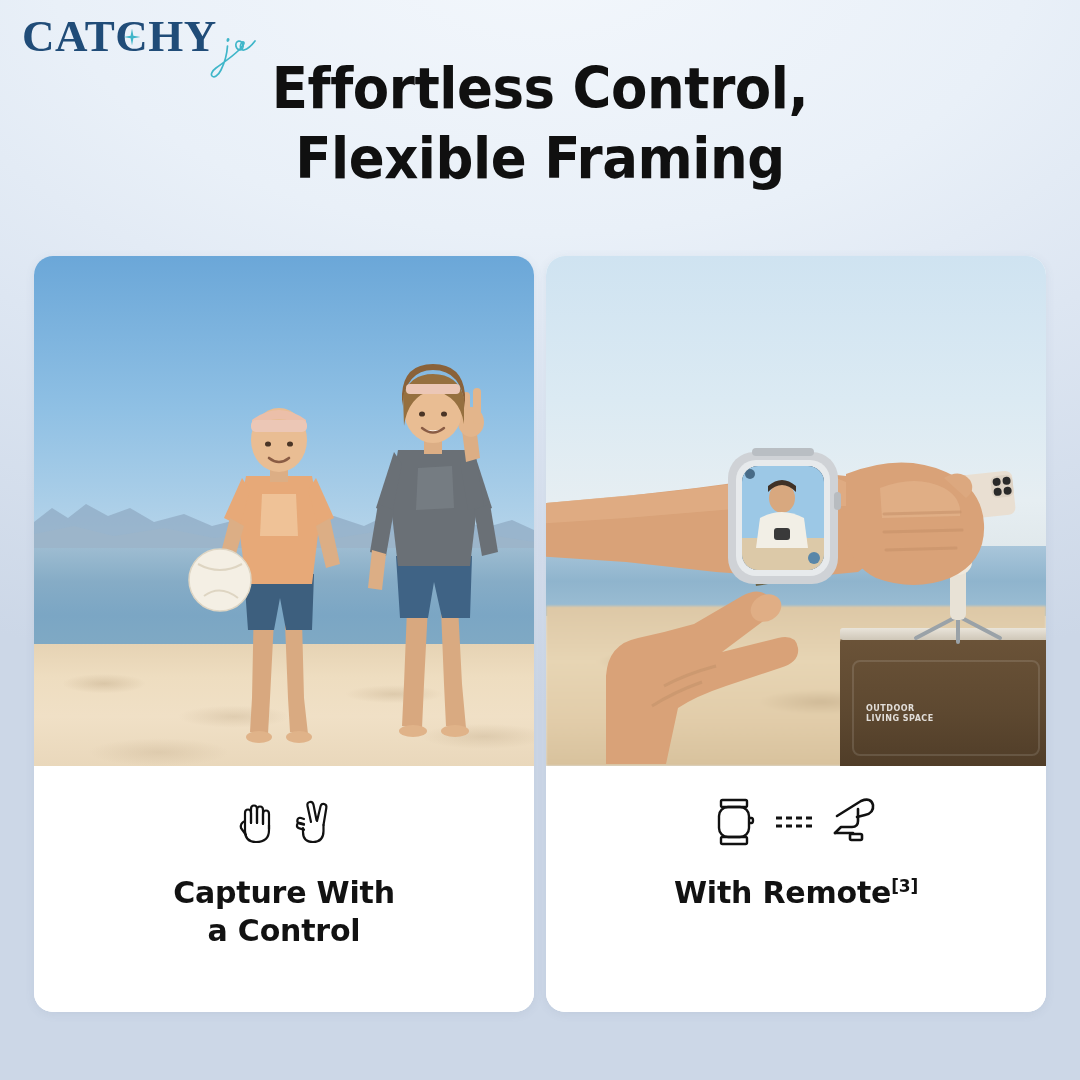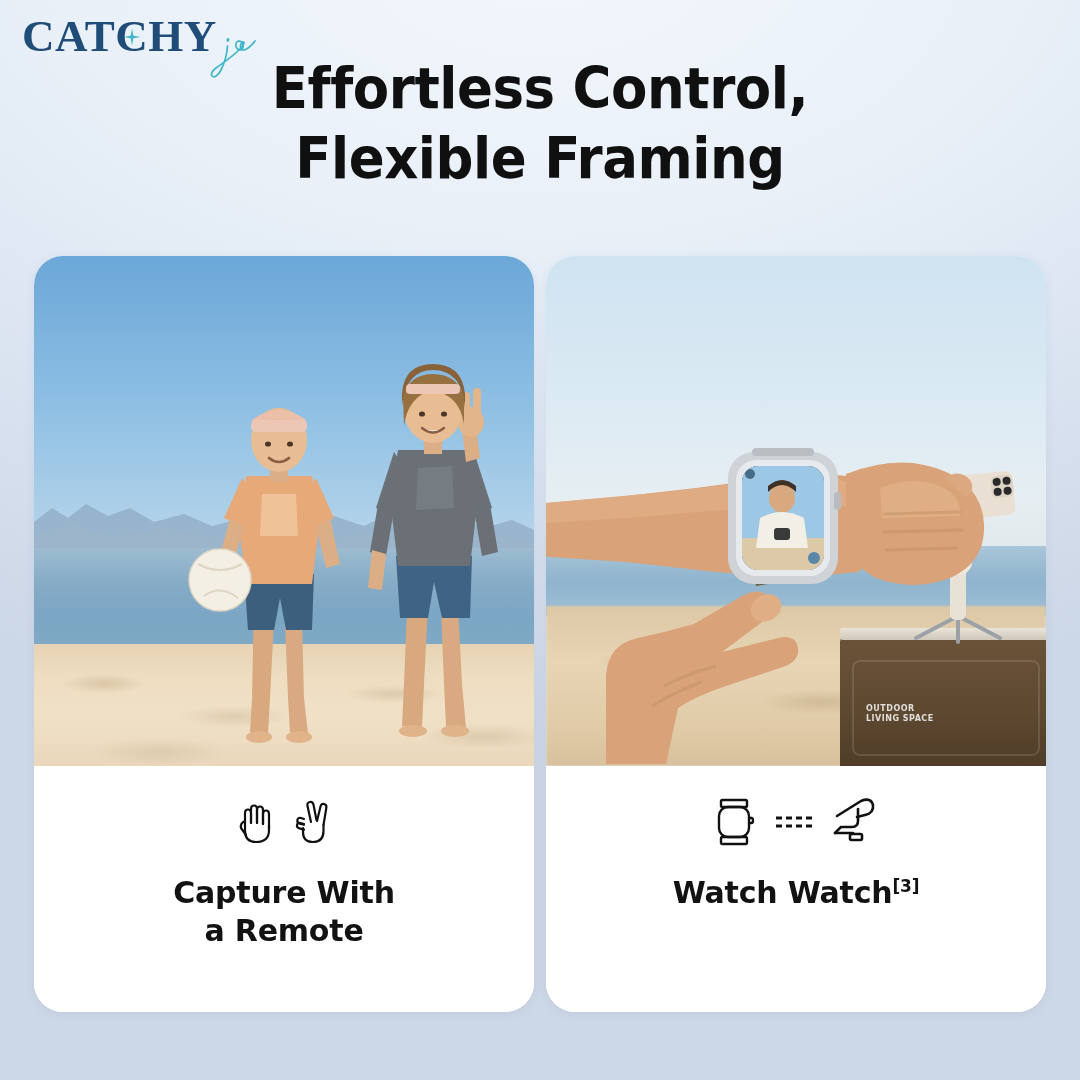--- a/index.html
+++ b/index.html
@@ -40,21 +40,21 @@
     transform:scaleX(0.93);transform-origin:50% 0;
   }
   .heading .l2{display:block;}
 
   
   .cards{
     position:absolute;left:34px;top:256px;width:1012px;height:756px;
     display:flex;gap:12px;
   }
   .card{
-    flex:1 1 0;background:#ffffff;border-radius:29px;overflow:hidden;
+    flex:1 1 0;background:#ffffff;border-radius:19px;overflow:hidden;
     display:flex;flex-direction:column;
     box-shadow:0 2px 10px rgba(90,110,140,.10);
   }
   .photo{position:relative;width:100%;height:510px;overflow:hidden;}
   .caption{
     flex:1;display:flex;flex-direction:column;align-items:center;
     padding-top:30px;background:#fff;
   }
   .icon-row{height:52px;display:flex;align-items:center;justify-content:center;gap:14px;}
   .cap-text{
@@ -237,21 +237,21 @@
               <path d="M20 23 L16.5 7 Q15.8 3.6 18.8 3 Q21.8 2.4 22.5 5.8 L25.5 21"></path>
               <path d="M26 22 L29.5 7.5 Q30.3 4.2 33.2 5 Q36 5.8 35.3 9 L32.5 26"></path>
               <path d="M13 20 L10 19 Q7 18.2 6.4 21 Q5.8 23.8 8.8 24.6 L13 25.8"></path>
               <path d="M13 25 L9.5 24 Q6.5 23.3 6 26 Q5.5 28.7 8.4 29.4 L13 30.6"></path>
               <path d="M12 29 L12 33 Q12 43 22 43 Q32.5 43 32.5 32 L32.5 26"></path>
             </g>
           </svg>
         </div>
         <div class="cap-text">
           <span class="l">Capture With</span>
-          <span class="l">a Remote</span>
+          <span class="l">a Control</span>
         </div>
       </div>
     </div>
 
     <div class="card">
       <div class="photo">
         <div class="sky2"></div>
         <div class="sea2"></div>
         <div class="sand2"></div>
 
@@ -346,19 +346,19 @@
           <svg width="52" height="52" viewBox="0 0 52 52">
             <g fill="none" stroke="#111" stroke-width="2.6" stroke-linecap="round" stroke-linejoin="round">
               <path d="M10 20 L34 5 Q44 1 46 9 Q47 17 38 19 L30 21"></path>
               <path d="M31 13 L31 25 Q31 31 25 31 L14 31 L8 37"></path>
               <path d="M8 37 L26 37"></path>
               <rect x="23" y="38" width="12" height="6" rx="1.5"></rect>
             </g>
           </svg>
         </div>
         <div class="cap-text">
-          <span class="l"><span>Watch Watch</span><span class="fn">[3]</span></span>
+          <span class="l"><span>With Remote</span><span class="fn">[3]</span></span>
         </div>
       </div>
     </div>
 
   </div>
 </div>
 
 </body></html>

